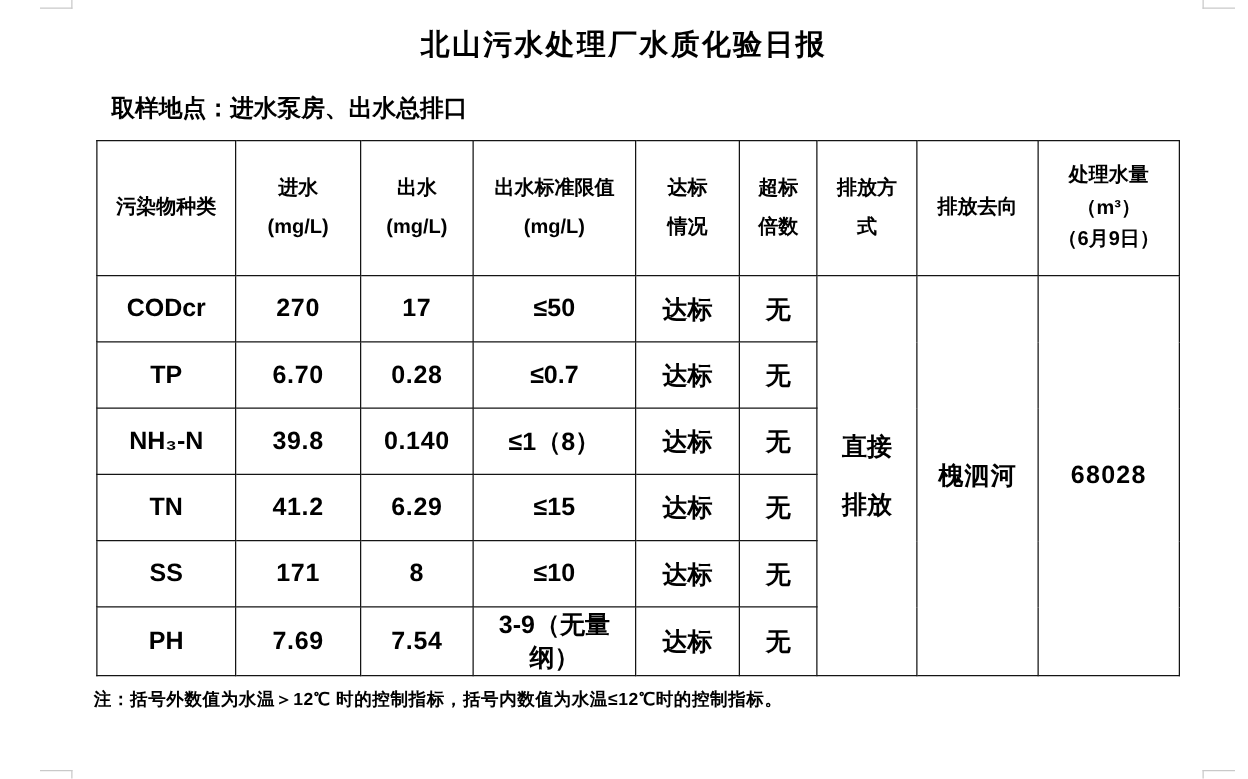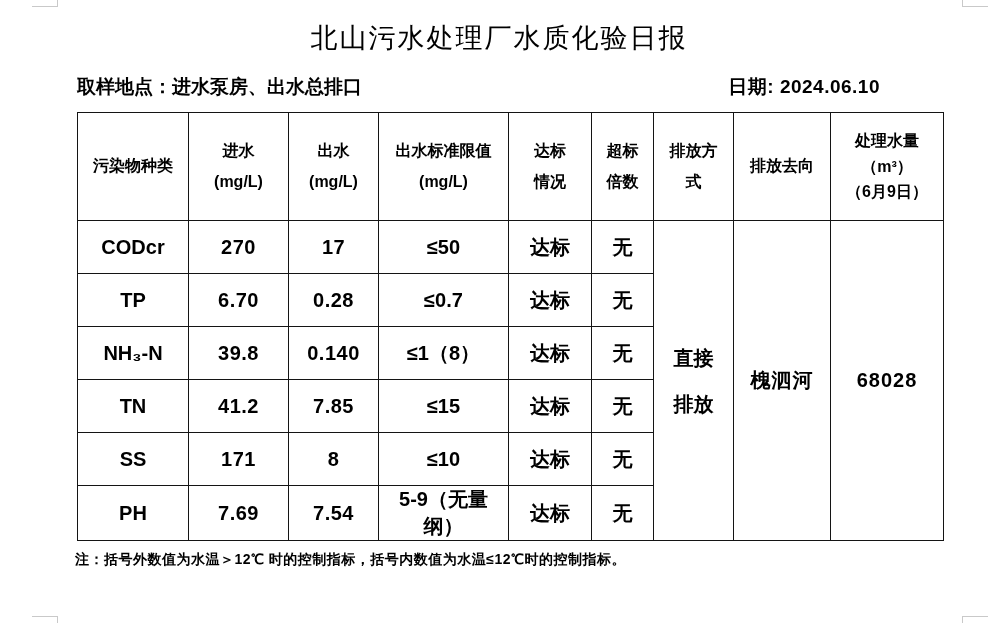--- a/index.html
+++ b/index.html
@@ -13,24 +13,24 @@
   }
   
   .corner { position:absolute; width:26px; height:7px; }
   .corner.tl { left:32px;  top:0;    border-bottom:1px solid #c9c9c9; border-right:1px solid #c9c9c9; }
   .corner.tr { left:962px; top:0;    border-bottom:1px solid #c9c9c9; border-left:1px solid #c9c9c9; }
   .corner.bl { left:32px;  bottom:0; border-top:1px solid #c9c9c9;    border-right:1px solid #c9c9c9; }
   .corner.br { left:962px; bottom:0; border-top:1px solid #c9c9c9;    border-left:1px solid #c9c9c9; }
 
   .title {
     position:absolute; top:20px; left:0; width:100%;
-    text-align:center; font-size:27px; font-weight:400; letter-spacing:2px;
+    text-align:center; font-size:23px; font-weight:700; letter-spacing:2px;
   }
   .subheader {
-    position:absolute; top:74px; left:77px; width:803px;
+    position:absolute; top:74px; left:89px; width:803px;
     display:flex; justify-content:space-between; align-items:baseline;
     font-size:19px; font-weight:700;
   }
   .subheader .date { letter-spacing:0.5px; }
 
   table.report {
     position:absolute; left:77px; top:112px;
     border-collapse:collapse; table-layout:fixed;
     width:866px;
   }
@@ -60,21 +60,20 @@
 
 <div class="corner tl"></div>
 <div class="corner tr"></div>
 <div class="corner bl"></div>
 <div class="corner br"></div>
 
 <div class="title">北山污水处理厂水质化验日报</div>
 
 <div class="subheader">
   <span class="sampling">取样地点：进水泵房、出水总排口</span>
-  <span class="date">日期: 2024.06.10</span>
 </div>
 
 <table class="report">
   <colgroup>
     <col style="width:111px">
       <col style="width:100px">
       <col style="width:90px">
     <col style="width:130px">
       <col style="width:83px">
       <col style="width:62px">
@@ -147,37 +146,37 @@
     <td>NH₃-N</td>
     <td class="num">39.8</td>
     <td class="num">0.140</td>
     <td class="limit">≤1（8）</td>
     <td>达标</td>
     <td class="exceed">无</td>
   </tr>
   <tr class="datarow">
     <td>TN</td>
     <td class="num">41.2</td>
-    <td class="num">7.85</td>
+    <td class="num">6.29</td>
     <td class="limit">≤15</td>
     <td>达标</td>
     <td class="exceed">无</td>
   </tr>
   <tr class="datarow">
     <td>SS</td>
     <td class="num">171</td>
     <td class="num">8</td>
     <td class="limit">≤10</td>
     <td>达标</td>
     <td class="exceed">无</td>
   </tr>
   <tr class="datarow">
     <td>PH</td>
     <td class="num">7.69</td>
     <td class="num">7.54</td>
-    <td class="limit">5-9（无量纲）</td>
+    <td class="limit">3-9（无量纲）</td>
     <td>达标</td>
     <td class="exceed">无</td>
   </tr>
 </tbody>
   </table>
 
 <div class="footnote">注：括号外数值为水温＞12℃ 时的控制指标，括号内数值为水温≤12℃时的控制指标。</div>
 
 </body></html>

